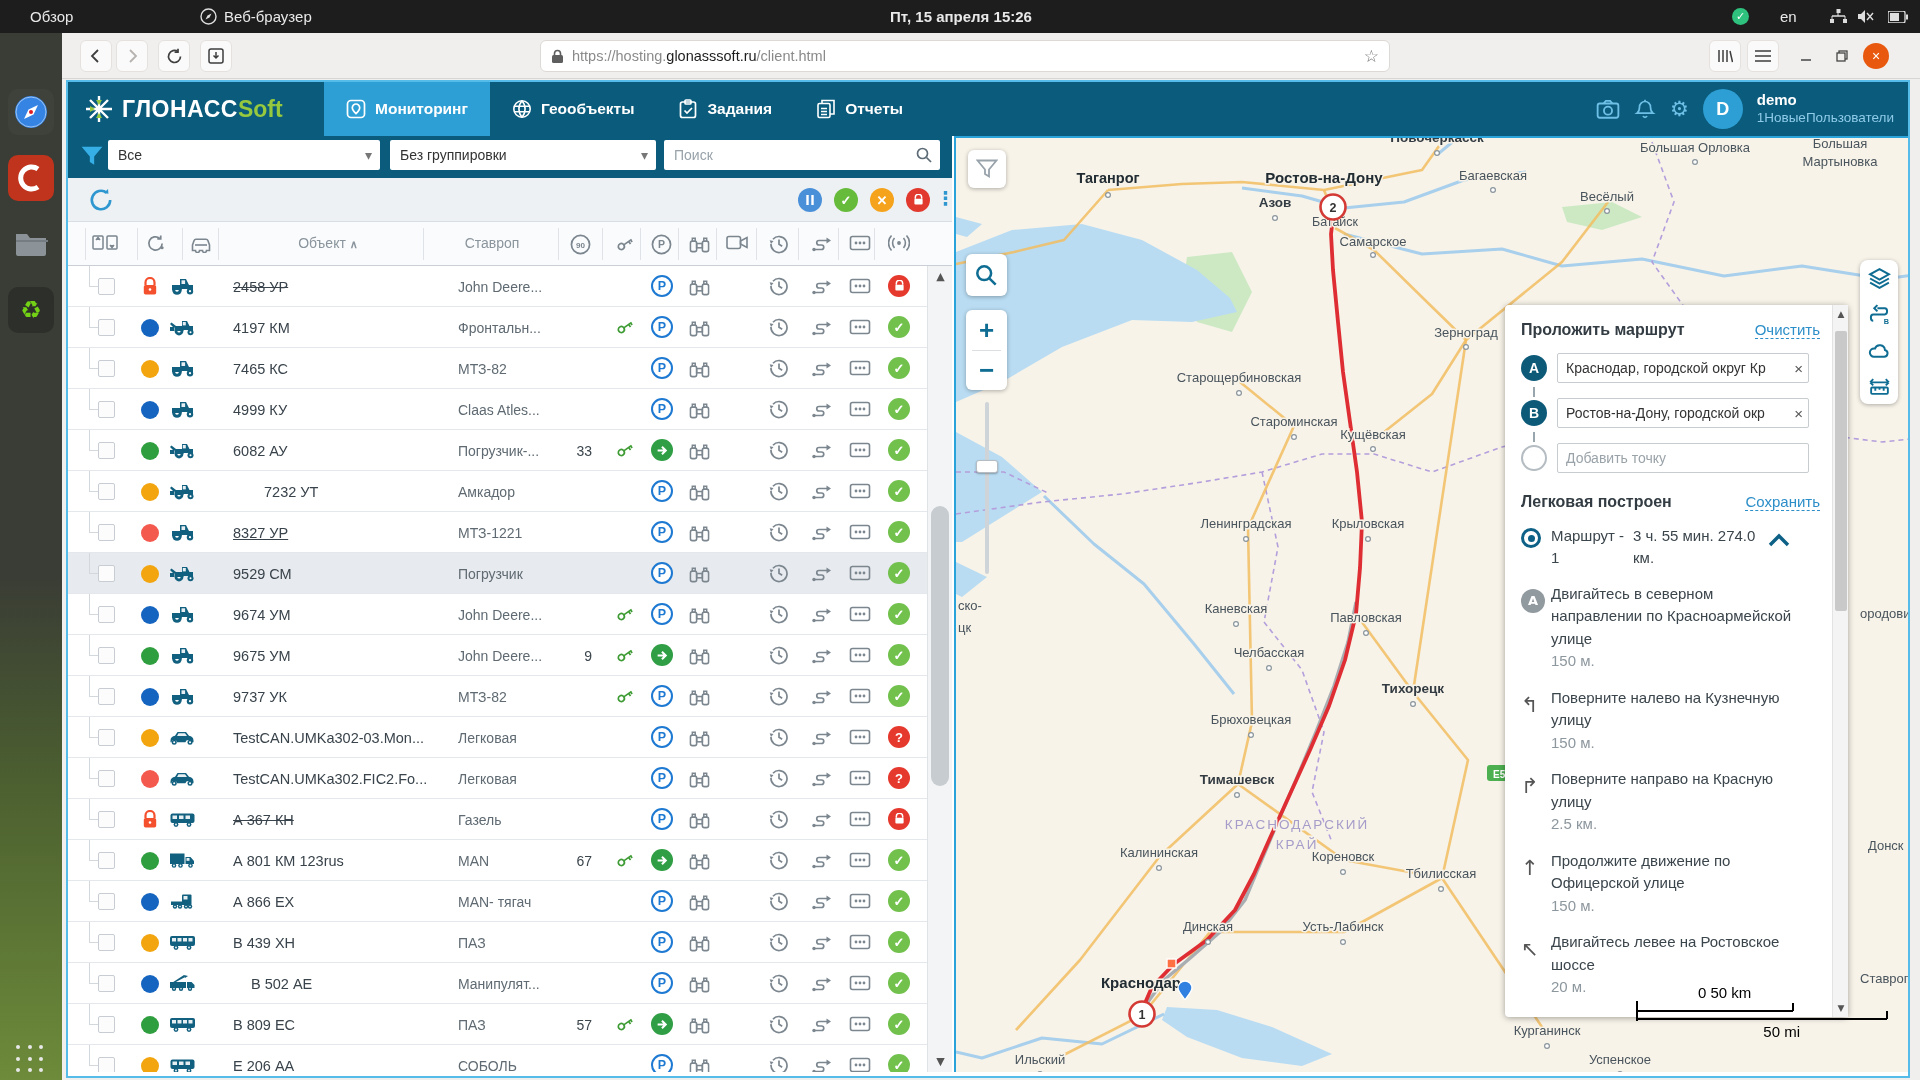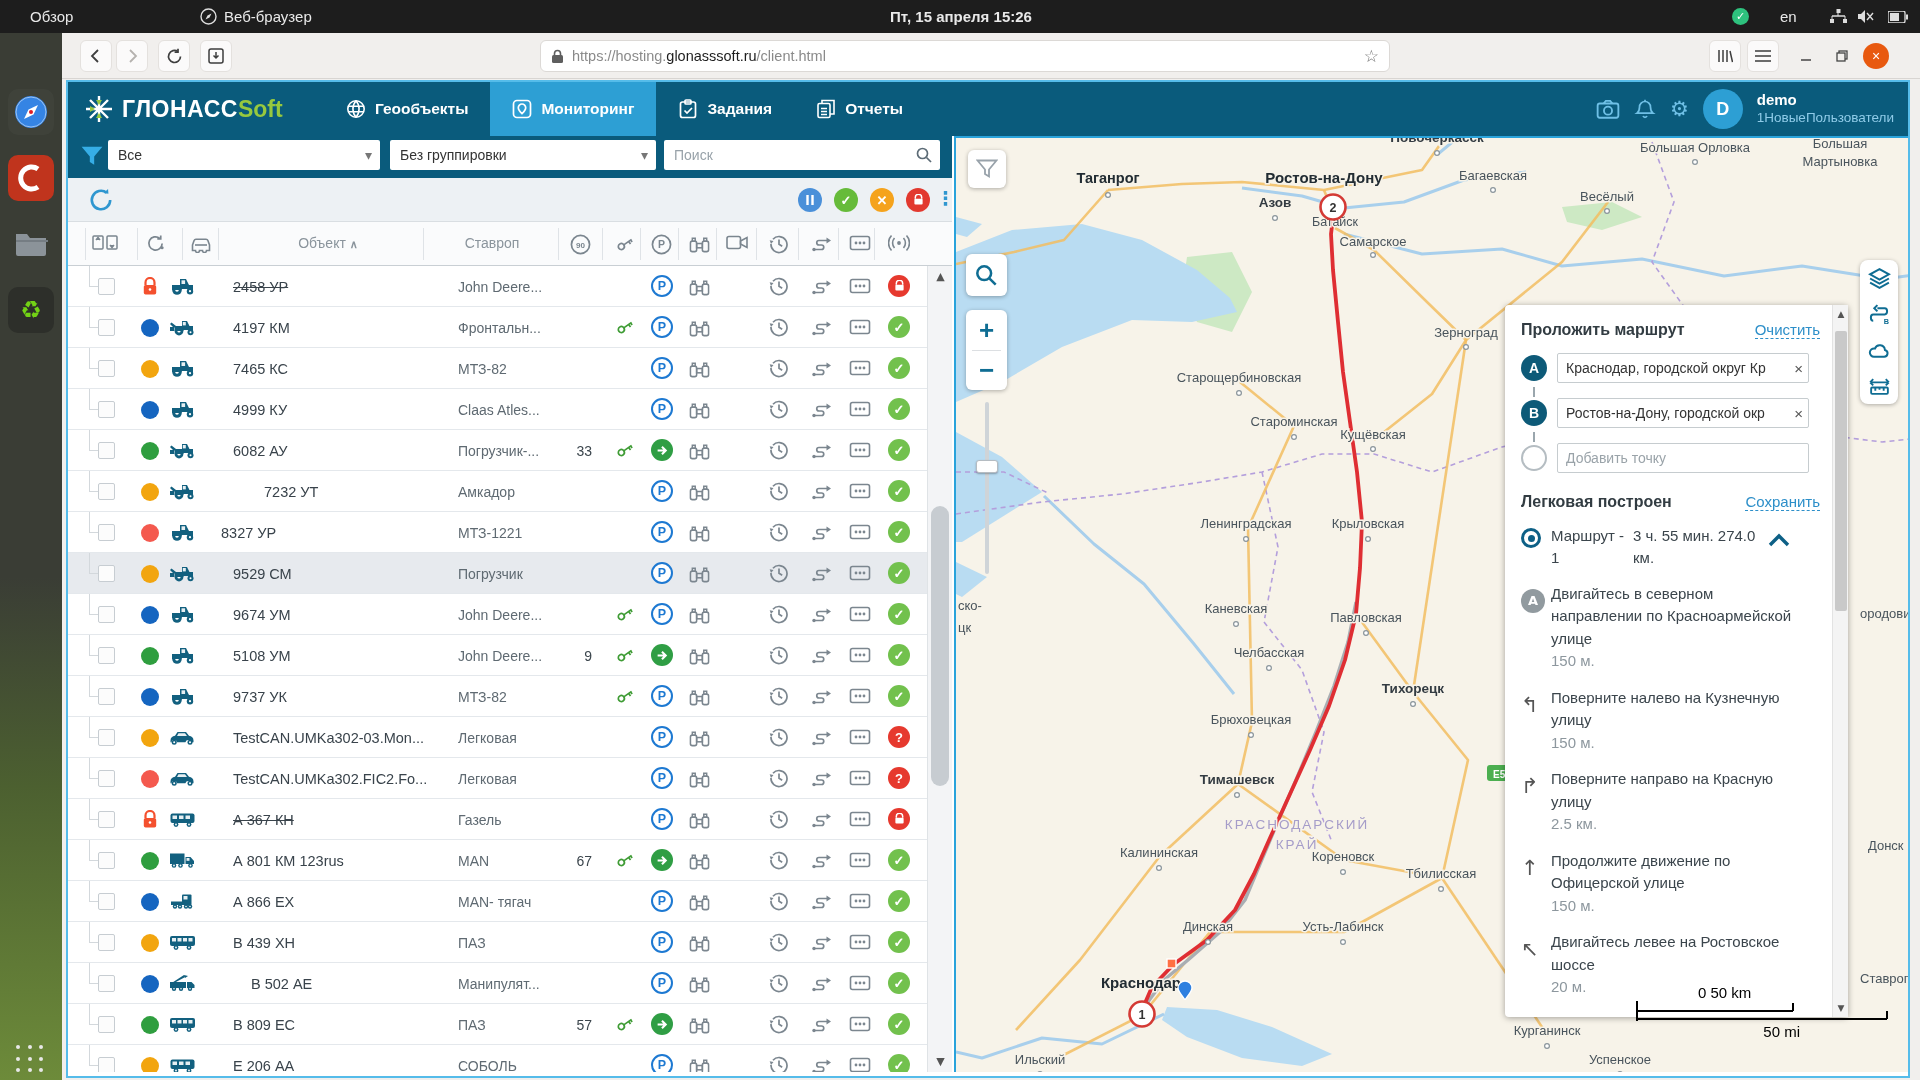--- a/index.html
+++ b/index.html
@@ -240,33 +240,33 @@
           </g>
           <g fill="#97c93e">
             <path d="M6 12l5 3-5 3z"></path>
             <path d="M12 6l3 5 3-5z"></path>
             <path d="M12 24l3-5 3 5z"></path>
           </g>
         </svg>
       <span><span class="l1">ГЛОНАСС</span><span class="l2">Soft</span></span>
     </div>
     <div class="tabs" id="tabs">
+        <div class="tab active">
+          <svg width="20" height="20" viewBox="0 0 20 20" fill="none" stroke="#fff" stroke-width="1.7">
+            <rect x="1.5" y="1.5" width="17" height="17" rx="3.5"></rect>
+            <path d="M10 14.5c2.3-2.1 3.7-3.9 3.7-5.8A3.7 3.7 0 1 0 6.3 8.7c0 1.9 1.4 3.7 3.7 5.8z"></path>
+          </svg>
+          <span>Мониторинг</span>
+        </div>
         <div class="tab">
           <svg width="20" height="20" viewBox="0 0 20 20" fill="none" stroke="#fff" stroke-width="1.6">
             <circle cx="10" cy="10" r="8.2"></circle>
             <path d="M10 1.8a12.5 12.5 0 0 0 0 16.4M10 1.8a12.5 12.5 0 0 1 0 16.4M2.3 7.3h15.4M2.3 12.7h15.4"></path>
           </svg>
           <span>Геообъекты</span>
-        </div>
-        <div class="tab active">
-          <svg width="20" height="20" viewBox="0 0 20 20" fill="none" stroke="#fff" stroke-width="1.7">
-            <rect x="1.5" y="1.5" width="17" height="17" rx="3.5"></rect>
-            <path d="M10 14.5c2.3-2.1 3.7-3.9 3.7-5.8A3.7 3.7 0 1 0 6.3 8.7c0 1.9 1.4 3.7 3.7 5.8z"></path>
-          </svg>
-          <span>Мониторинг</span>
         </div>
         <div class="tab">
           <svg width="20" height="20" viewBox="0 0 20 20" fill="none" stroke="#fff" stroke-width="1.7">
             <rect x="2.5" y="3" width="15" height="15.5" rx="2"></rect>
             <rect x="7" y="1" width="6" height="4" rx="1"></rect>
             <path d="M6.5 11.5l2.5 2.5 5-5"></path>
           </svg>
           <span>Задания</span>
         </div>
         <div class="tab">
@@ -799,21 +799,21 @@
           <span style="position:absolute;left:101px;top:10px">
             <svg width="28" height="20" viewBox="0 0 28 20" fill="#12607f">
               <circle cx="8" cy="14" r="4.8"></circle>
               <circle cx="8" cy="14" r="1.8" fill="#fff"></circle>
               <circle cx="21" cy="15.2" r="3.2"></circle>
               <circle cx="21" cy="15.2" r="1.1" fill="#fff"></circle>
               <path d="M3 9h8V3h6l3 6h4v5h-2l-1.5-1H13l-1 1H3z"></path>
               <rect x="12.5" y="4.3" width="3.6" height="3.7" fill="#fff" opacity=".9"></rect>
             </svg>
           </span>
-          <span class="cell nm" style="left:153px;width:218px;">8327 УР</span>
+          <span class="cell nm" style="left:165px;width:218px;text-decoration:underline;">8327 УР</span>
           <span class="cell mdl" style="left:390px;width:102px">МТЗ-1221</span>
           <span class="pk" style="position:absolute;left:583px;top:9px">P</span>
           <span style="position:absolute;left:621px;top:11px">
             <svg width="21" height="20" viewBox="0 0 22 20" fill="none" stroke="#7b868f" stroke-width="1.6">
               <rect x="1.5" y="7" width="6.5" height="11" rx="2"></rect>
               <rect x="14" y="7" width="6.5" height="11" rx="2"></rect>
               <rect x="8" y="9.5" width="6" height="4.5"></rect>
               <path d="M3.5 7V4h3v3M15.5 7V4h3v3"></path>
             </svg>
           </span>
@@ -962,21 +962,21 @@
           <span style="position:absolute;left:101px;top:10px">
             <svg width="28" height="20" viewBox="0 0 28 20" fill="#12607f">
               <circle cx="8" cy="14" r="4.8"></circle>
               <circle cx="8" cy="14" r="1.8" fill="#fff"></circle>
               <circle cx="21" cy="15.2" r="3.2"></circle>
               <circle cx="21" cy="15.2" r="1.1" fill="#fff"></circle>
               <path d="M3 9h8V3h6l3 6h4v5h-2l-1.5-1H13l-1 1H3z"></path>
               <rect x="12.5" y="4.3" width="3.6" height="3.7" fill="#fff" opacity=".9"></rect>
             </svg>
           </span>
-          <span class="cell nm" style="left:165px;width:218px;">5108 УМ</span>
+          <span class="cell nm" style="left:165px;width:218px;">9675 УМ</span>
           <span class="cell mdl" style="left:390px;width:102px">John Deere...</span>
           <span class="cell spd" style="left:478px;width:46px;justify-content:flex-end">9</span>
           <span style="position:absolute;left:547px;top:10px">
             <svg width="20" height="20" viewBox="0 0 20 20" fill="none" stroke="#3f9c35" stroke-width="1.7">
               <g transform="rotate(-35 10 10)">
                 <circle cx="5.5" cy="10" r="3"></circle>
                 <path d="M8.5 10H18M14.5 10v3.2M17 10v2.4"></path>
               </g>
             </svg>
           </span>

